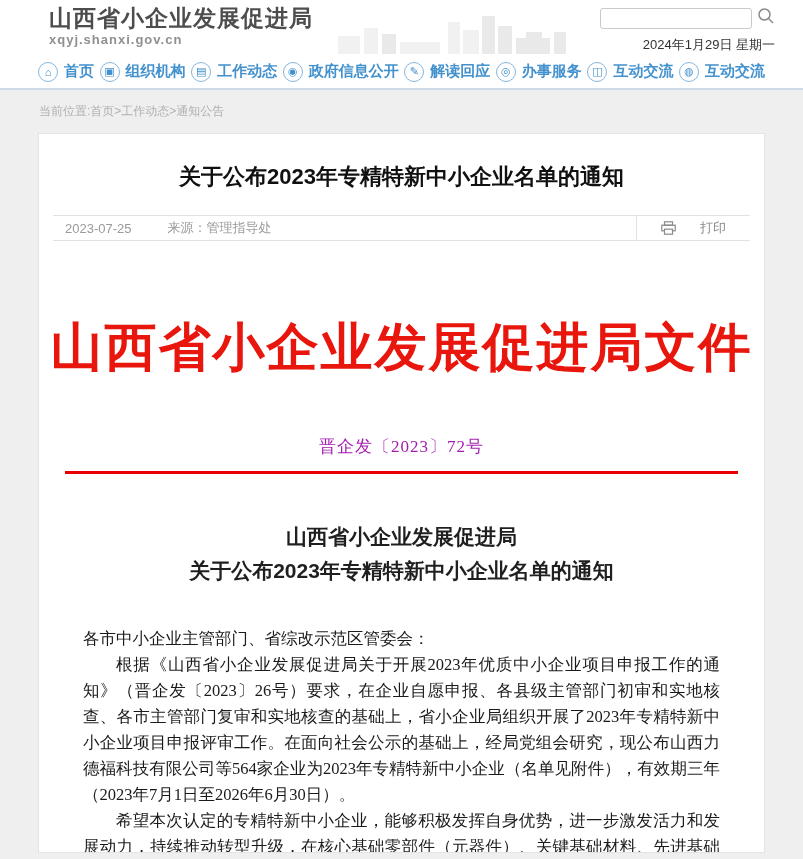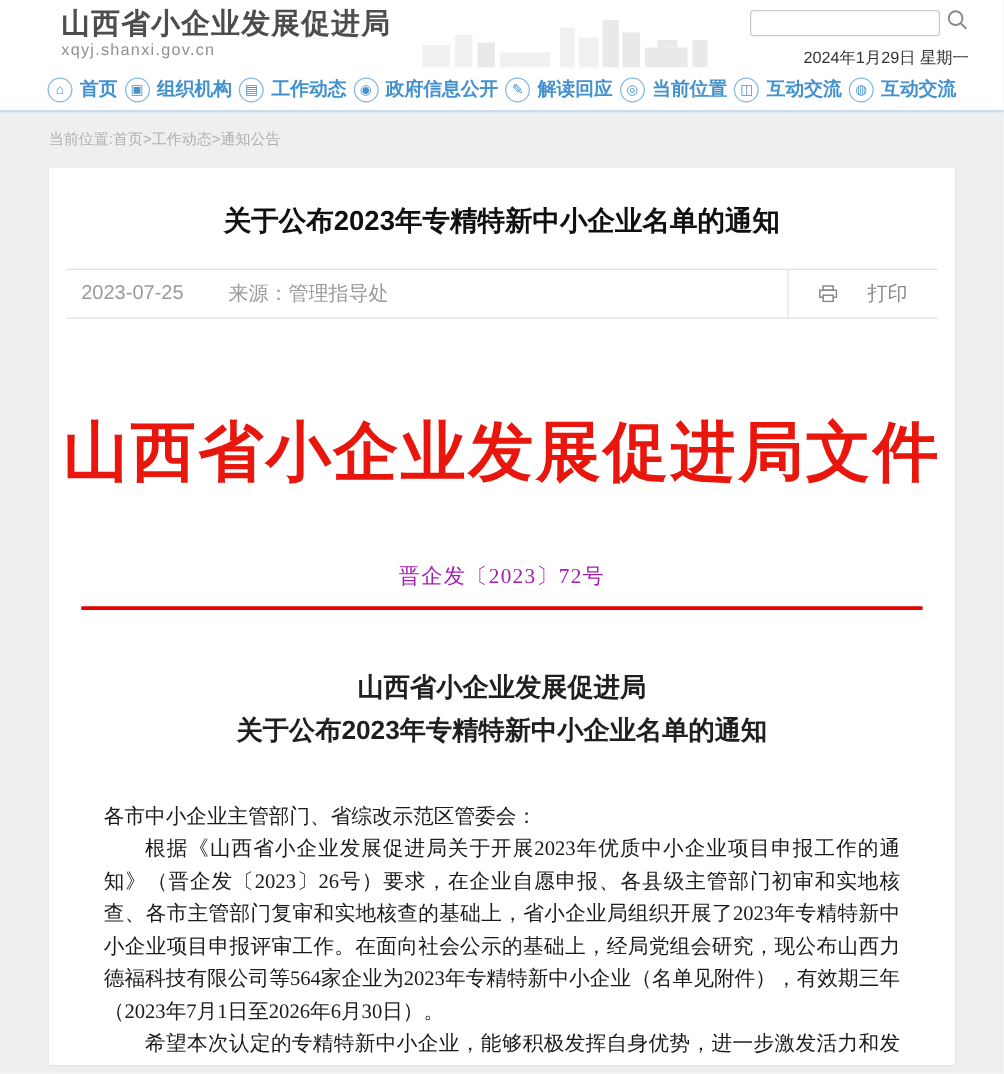--- a/index.html
+++ b/index.html
@@ -7,21 +7,21 @@
   body {
     background:#efefef;
     font-family:"Liberation Sans","DejaVu Sans",sans-serif;
     overflow:hidden;
     position:relative;
   }
   
   .header { height:55px; background:#ffffff; position:relative; z-index:2; }
   .logo { position:absolute; left:49px; top:5px; }
   .logo-title { font-size:23px; font-weight:bold; color:#4d4d4d; letter-spacing:1px; line-height:27px; }
-  .logo-url { font-size:13px; font-weight:normal; color:#909090; letter-spacing:1px; }
+  .logo-url { font-size:13px; font-weight:bold; color:#909090; letter-spacing:1px; }
   .skyline { position:absolute; left:330px; top:8px; }
   .search-area { position:absolute; right:28px; top:7px; text-align:right; }
   .search-row { display:flex; align-items:center; gap:5px; }
   .search-input {
     width:152px; height:21px; border:1px solid #c9c9c9; border-radius:3px;
     font-size:12px; padding:0 6px; outline:none; background:#fff;
   }
   .mag { display:inline-block; }
   .date-line { font-size:13px; color:#333; margin-top:7px; }
   
@@ -39,21 +39,21 @@
   
   .breadcrumb { padding:13px 0 0 39px; font-size:12px; color:#b0b0b0; }
   
   .card {
     margin:13px 38px 0; background:#ffffff; border:1px solid #e3e3e3;
     height:720px; overflow:hidden;
   }
   .article-title { text-align:center; font-size:22px; font-weight:bold; color:#101010; padding:28px 24px 23px; }
   .meta-row {
     margin:0 14px; border-top:1px solid #e2e2e2; border-bottom:1px solid #e2e2e2;
-    height:40px; display:flex; align-items:center; color:#9a9a9a; font-size:16px;
+    height:26px; display:flex; align-items:center; color:#9a9a9a; font-size:13px;
   }
   .meta-date { margin-left:12px; }
   .meta-source { margin-left:36px; }
   .meta-print {
     margin-left:auto; border-left:1px solid #e2e2e2; height:100%;
     display:flex; align-items:center; gap:24px; padding:0 24px; cursor:pointer; color:#8a8a8a;
   }
   
   .red-title {
     text-align:center; color:#e8160c; font-size:52px; font-weight:bold;
@@ -130,21 +130,21 @@
   <div class="nav-item">
     <span class="nav-circle">◉</span>
     <span>政府信息公开</span>
   </div>
   <div class="nav-item">
     <span class="nav-circle">✎</span>
     <span>解读回应</span>
   </div>
   <div class="nav-item">
     <span class="nav-circle">◎</span>
-    <span>当前位置</span>
+    <span>办事服务</span>
   </div>
   <div class="nav-item">
     <span class="nav-circle">◫</span>
     <span>互动交流</span>
   </div>
   <div class="nav-item">
     <span class="nav-circle">◍</span>
     <span>互动交流</span>
   </div>
 </div>

